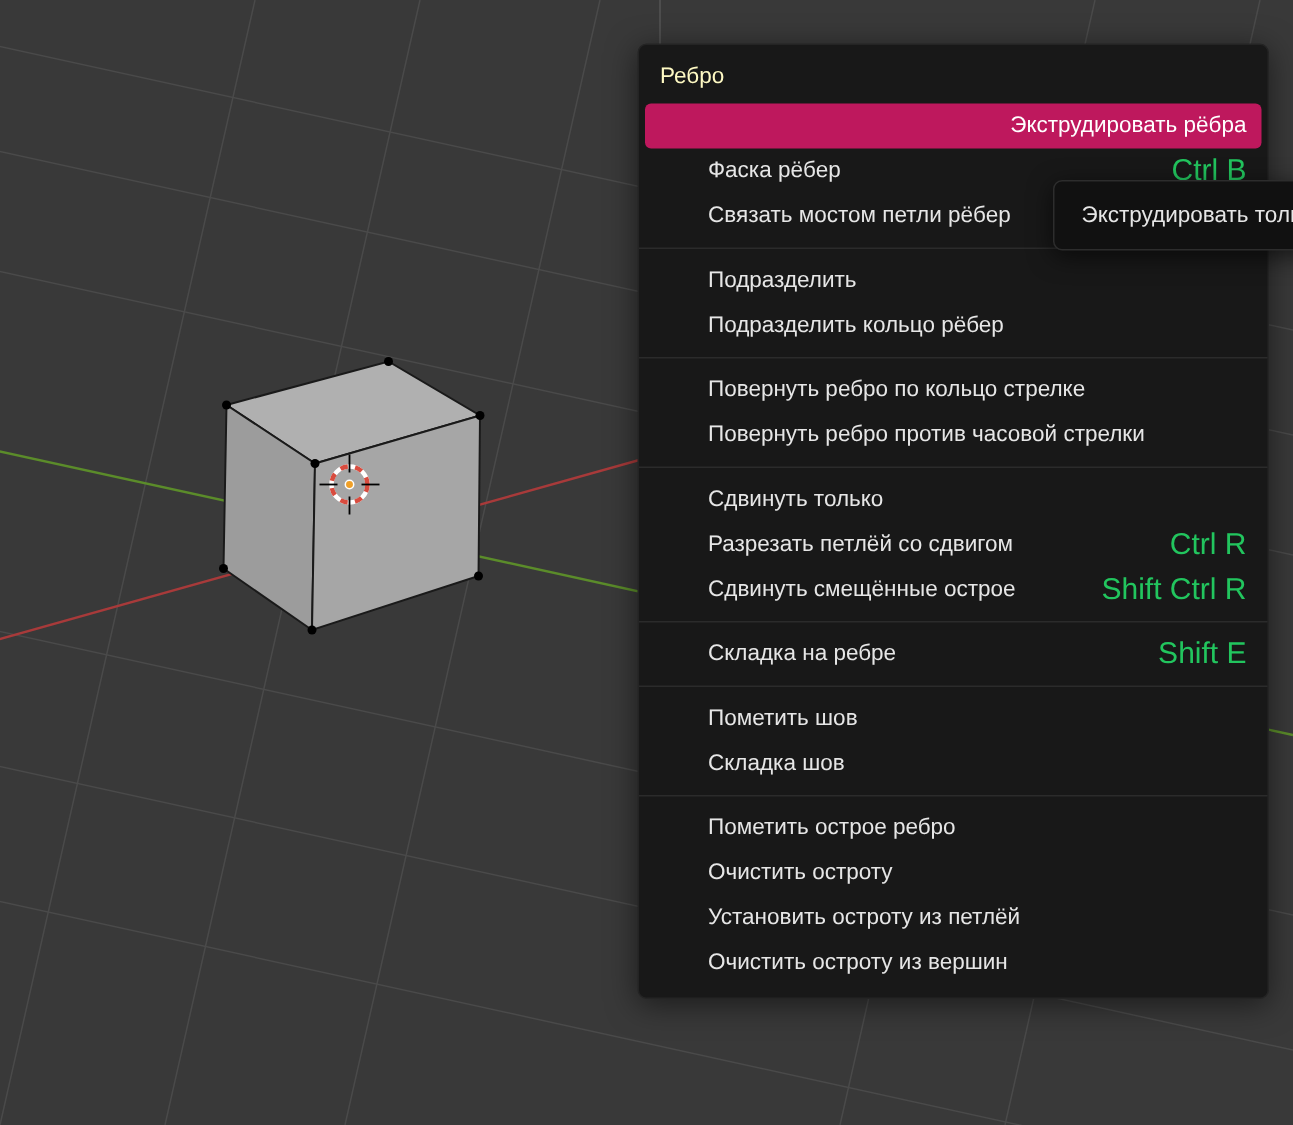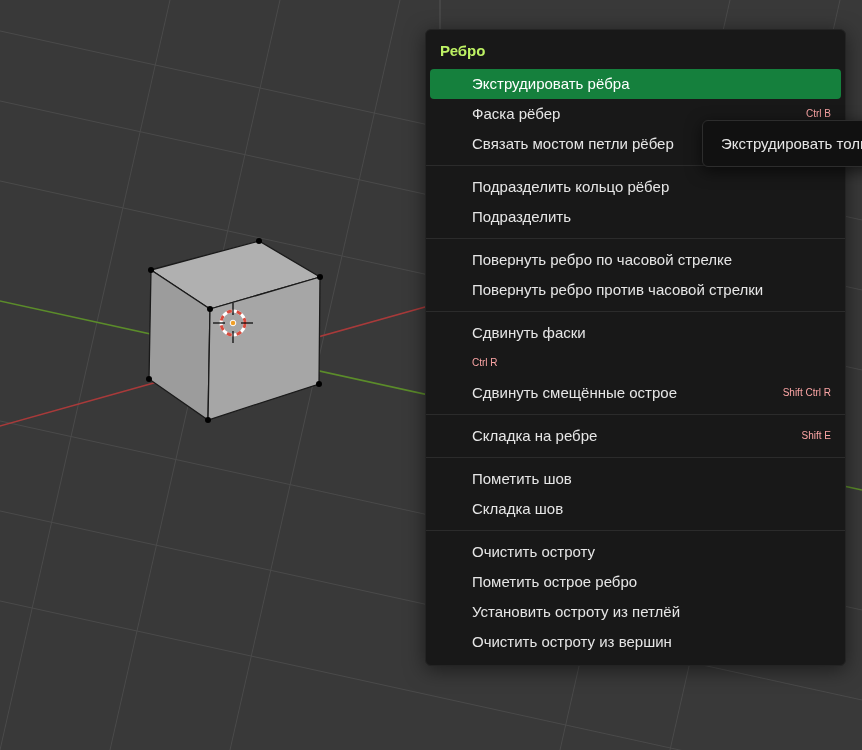--- a/index.html
+++ b/index.html
@@ -12,44 +12,45 @@
     left: 425px;
     top: 29px;
     width: 421px;
     background: #181818;
     border: 1px solid #242424;
     border-radius: 6px;
     padding-bottom: 8px;
     box-shadow: 0 4px 20px rgba(0,0,0,0.5);
   }
   .menu-title {
-    color: #bef264;
+    color: #fef9c3;
     font-size: 15px;
     padding: 12px 14px 10px 14px;
-    font-weight: 700;
+    font-weight: 400;
   }
   .menu-sep { height: 1px; background: #2b2b2b; margin: 6px 0; }
   .menu-item {
     display: flex;
     align-items: center;
     justify-content: space-between;
     padding: 5px 14px 5px 46px;
     color: #e6e6e6;
     font-size: 15px;
     line-height: 20px;
     cursor: pointer;
   }
-  .menu-item .shortcut { color: #fca5a5; font-size: 10px; }
+  .menu-item .shortcut { color: #22c55e; font-size: 20px; }
   .menu-item.highlight {
-    background: #15803d;
+    background: #be185d;
     border-radius: 4px;
     margin: 0 4px;
     padding-left: 42px;
     padding-right: 10px;
     color: #fff;
+    justify-content: flex-end;
   }
 
   .tooltip {
     position: absolute;
     left: 702px;
     top: 120px;
     background: #111;
     color: #e6e6e6;
     border: 1px solid #2d2d2d;
     border-radius: 6px;
@@ -124,61 +125,62 @@
       </div>
       <div class="menu-item">
         <span>Фаска рёбер</span>
         <span class="shortcut">Ctrl B</span>
       </div>
       <div class="menu-item">
         <span>Связать мостом петли рёбер</span>
       </div>
       <div class="menu-sep"></div>
       <div class="menu-item">
-        <span>Подразделить кольцо рёбер</span>
+        <span>Подразделить</span>
       </div>
       <div class="menu-item">
-        <span>Подразделить</span>
+        <span>Подразделить кольцо рёбер</span>
       </div>
       <div class="menu-sep"></div>
       <div class="menu-item">
-        <span>Повернуть ребро по часовой стрелке</span>
+        <span>Повернуть ребро по кольцо стрелке</span>
       </div>
       <div class="menu-item">
         <span>Повернуть ребро против часовой стрелки</span>
       </div>
       <div class="menu-sep"></div>
       <div class="menu-item">
-        <span>Сдвинуть фаски</span>
+        <span>Сдвинуть только</span>
       </div>
       <div class="menu-item">
+        <span>Разрезать петлёй со сдвигом</span>
         <span class="shortcut">Ctrl R</span>
       </div>
       <div class="menu-item">
         <span>Сдвинуть смещённые острое</span>
         <span class="shortcut">Shift Ctrl R</span>
       </div>
       <div class="menu-sep"></div>
       <div class="menu-item">
         <span>Складка на ребре</span>
         <span class="shortcut">Shift E</span>
       </div>
       <div class="menu-sep"></div>
       <div class="menu-item">
         <span>Пометить шов</span>
       </div>
       <div class="menu-item">
         <span>Складка шов</span>
       </div>
       <div class="menu-sep"></div>
       <div class="menu-item">
-        <span>Очистить остроту</span>
+        <span>Пометить острое ребро</span>
       </div>
       <div class="menu-item">
-        <span>Пометить острое ребро</span>
+        <span>Очистить остроту</span>
       </div>
       <div class="menu-item">
         <span>Установить остроту из петлёй</span>
       </div>
       <div class="menu-item">
         <span>Очистить остроту из вершин</span>
       </div>
     </div>
 </div>
 

